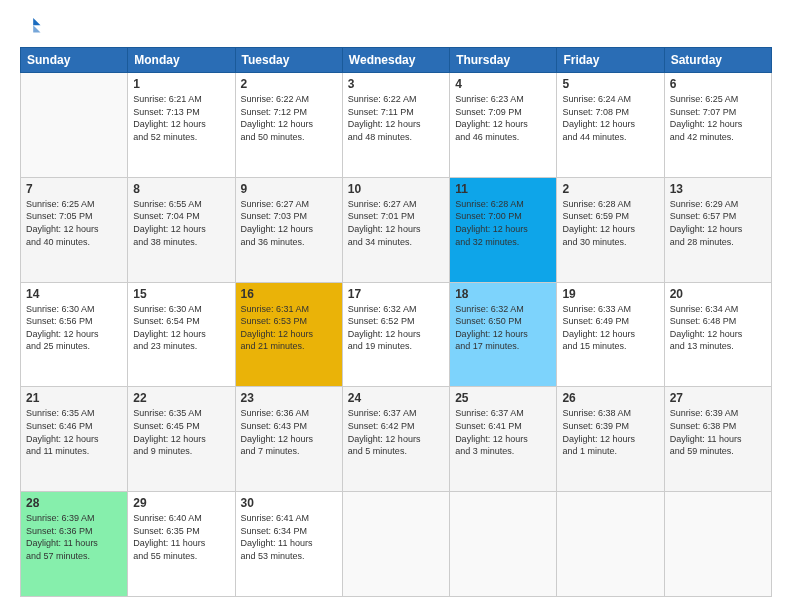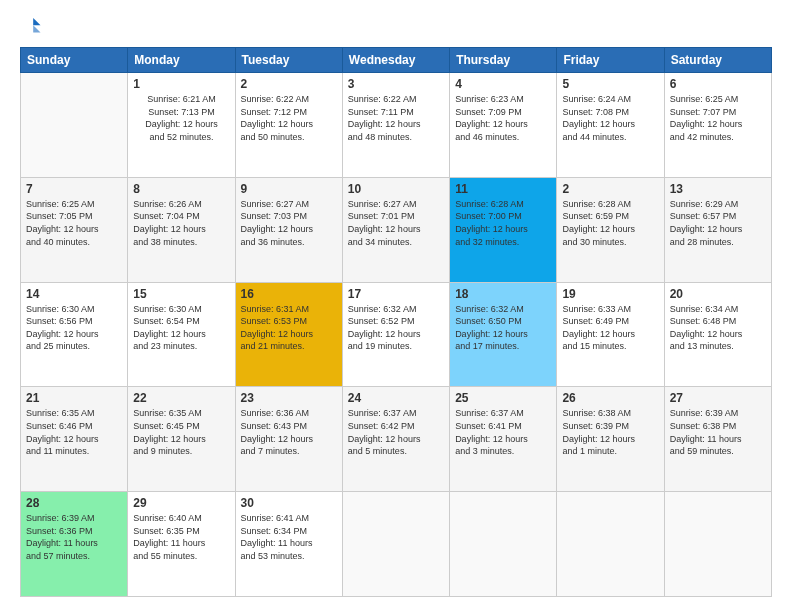--- a/index.html
+++ b/index.html
@@ -123,21 +123,21 @@
           <th>Thursday</th>
           <th>Friday</th>
           <th>Saturday</th>
         </tr>
     </thead>
     <tbody id="calendar-body">
     <tr>
           <td class="empty-cell" style="background: rgb(249, 249, 249);"></td>
           <td style="background: rgb(255, 255, 255);">
             <div class="day-number">1</div>
-            <div class="day-info" style="white-space: pre-line; text-align: center;">Sunrise: 6:21 AM
+            <div class="day-info" style="white-space: pre-line;">Sunrise: 6:21 AM
 Sunset: 7:13 PM
 Daylight: 12 hours
 and 52 minutes.</div>
           </td>
           <td style="background: rgb(255, 255, 255);">
             <div class="day-number">2</div>
             <div class="day-info" style="white-space: pre-line;">Sunrise: 6:22 AM
 Sunset: 7:12 PM
 Daylight: 12 hours
 and 50 minutes.</div>
@@ -174,21 +174,21 @@
         <tr>
           <td style="background: rgb(245, 245, 245);">
             <div class="day-number">7</div>
             <div class="day-info" style="white-space: pre-line;">Sunrise: 6:25 AM
 Sunset: 7:05 PM
 Daylight: 12 hours
 and 40 minutes.</div>
           </td>
           <td style="background: rgb(245, 245, 245);">
             <div class="day-number">8</div>
-            <div class="day-info" style="white-space: pre-line;">Sunrise: 6:26 AM
+            <div class="day-info" style="white-space: pre-line;">Sunrise: 6:55 AM
 Sunset: 7:04 PM
 Daylight: 12 hours
 and 38 minutes.</div>
           </td>
           <td style="background: rgb(245, 245, 245);">
             <div class="day-number">9</div>
             <div class="day-info" style="white-space: pre-line;">Sunrise: 6:27 AM
 Sunset: 7:03 PM
 Daylight: 12 hours
 and 36 minutes.</div>

